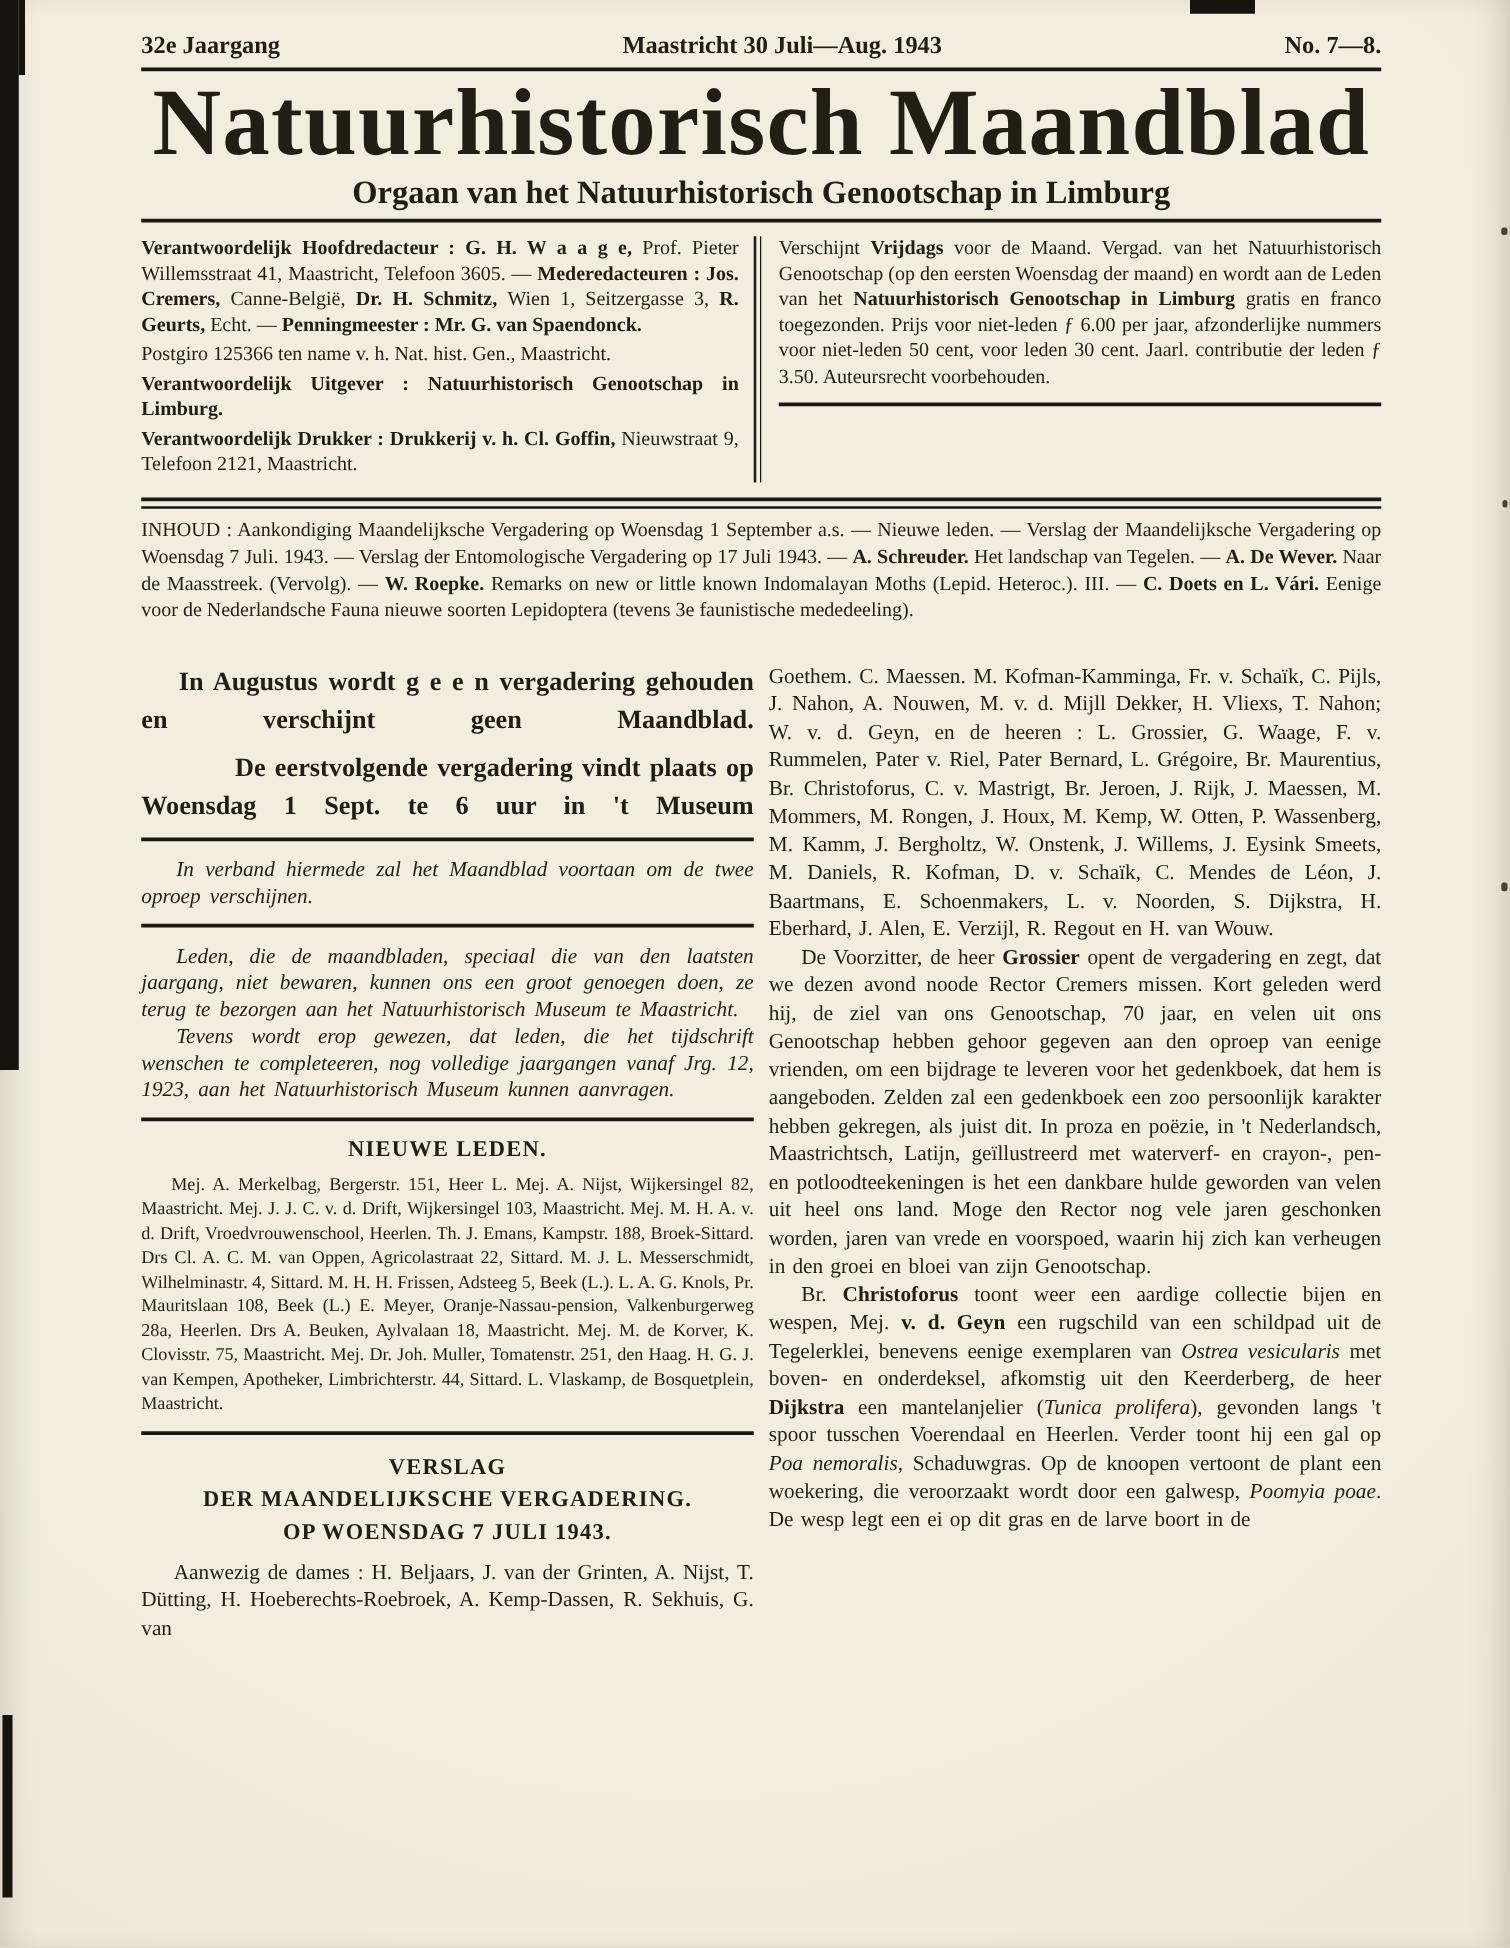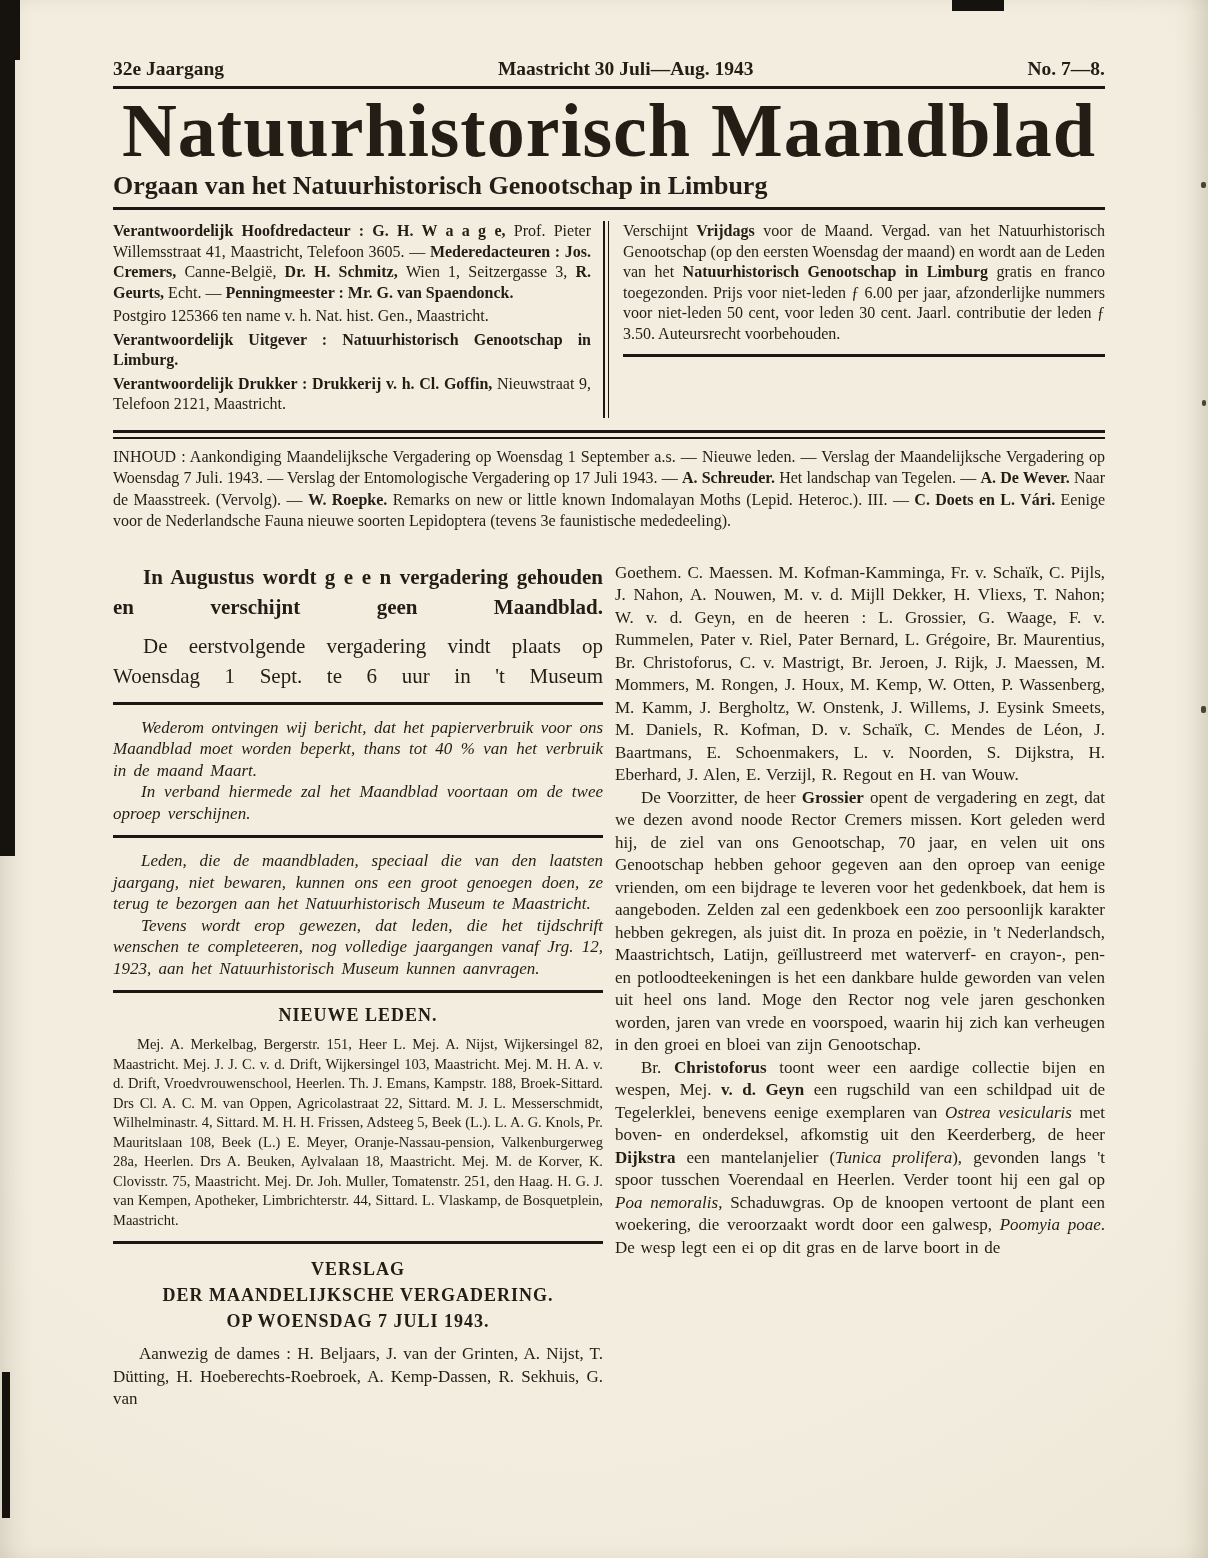--- a/index.html
+++ b/index.html
@@ -16,31 +16,31 @@
 
   
   .artifact{position:absolute;background:#16120d;}
   .band-left{left:0;top:0;width:15px;height:856px;}
   .band-left-edge{left:15px;top:0;width:5px;height:60px;}
   .band-left-lower{left:2px;top:1372px;width:8px;height:146px;}
   .top-mark{left:952px;top:0;width:52px;height:11px;}
   .speck{position:absolute;background:#4a4335;border-radius:2px;}
 
   
-  .issue-line{display:flex;align-items:baseline;font-weight:bold;font-size:19.5px;margin-top:32px;}
+  .issue-line{display:flex;align-items:baseline;font-weight:bold;font-size:19.5px;}
   .issue-line .center{flex:1;text-align:center;}
 
   .rule{border-top:3px solid #1b1712;height:0;}
   .header-rule{margin-top:6px;}
 
   h1{
     font-size:76px;font-weight:bold;text-align:center;
     margin:0;line-height:82px;letter-spacing:1px;white-space:nowrap;
   }
-  h2{font-size:26px;font-weight:bold;text-align:left;margin:0 0 6px;line-height:30px;}
+  h2{font-size:26px;font-weight:bold;text-align:center;margin:0 0 6px;line-height:30px;}
   .subtitle-rule{margin-bottom:6px;}
 
   
   .masthead{display:flex;padding:5px 0 4px;}
   .m-col{font-size:16px;line-height:20.5px;text-align:justify;}
   .m-left{width:478px;padding-right:12px;}
   .m-right{flex:1;padding-left:14px;}
   .m-col p{margin:0 0 3px;}
   .m-divider{width:3px;border-left:2px solid #1b1712;border-right:1px solid #1b1712;}
   .m-right .rule{margin:10px 0 7px;}
@@ -113,24 +113,23 @@
       </div>
     </div>
 
     <div class="double-rule"></div>
     <p class="inhoud"><span>INHOUD : Aankondiging Maandelijksche Vergadering op Woensdag 1 September a.s. — Nieuwe leden. — Verslag der Maandelijksche Vergadering op Woensdag 7 Juli. 1943. — Verslag der Entomologische Vergadering op 17 Juli 1943. — </span><span style="font-weight: bold;">A. Schreuder.</span><span> Het landschap van Tegelen. — </span><span style="font-weight: bold;">A. De Wever.</span><span> Naar de Maasstreek. (Vervolg). — </span><span style="font-weight: bold;">W. Roepke.</span><span> Remarks on new or little known Indomalayan Moths (Lepid. Heteroc.). III. — </span><span style="font-weight: bold;">C. Doets en L. Vári.</span><span> Eenige voor de Nederlandsche Fauna nieuwe soorten Lepidoptera (tevens 3e faunistische mededeeling).</span></p>
 
     <div class="columns">
 
       <div class="col">
         <p class="announce"><span style="font-weight: bold;">In Augustus wordt g e e n vergadering gehouden en verschijnt geen Maandblad.</span></p>
-        <p class="announce"><span style="font-weight: normal;">De eerstvolgende vergadering vindt plaats op Woensdag 1 Sept. te 6 uur in 't Museum</span></p>
+        <p class="announce"><span style="font-weight: bold; margin-left: 45px;">De eerstvolgende vergadering vindt plaats op Woensdag 1 Sept. te 6 uur in 't Museum</span></p>
         <div class="rule col-rule"></div>
 
-        <p class="notice">Wederom ontvingen wij bericht, dat het papierverbruik voor ons Maandblad moet worden beperkt, thans tot 40 % van het verbruik in de maand Maart.</p>
         <p class="notice">In verband hiermede zal het Maandblad voortaan om de twee oproep verschijnen.</p>
         <div class="rule col-rule"></div>
 
         <p class="notice">Leden, die de maandbladen, speciaal die van den laatsten jaargang, niet bewaren, kunnen ons een groot genoegen doen, ze terug te bezorgen aan het Natuurhistorisch Museum te Maastricht.</p>
         <p class="notice">Tevens wordt erop gewezen, dat leden, die het tijdschrift wenschen te completeeren, nog volledige jaargangen vanaf Jrg. 12, 1923, aan het Natuurhistorisch Museum kunnen aanvragen.</p>
         <div class="rule col-rule"></div>
 
         <h3 class="section-heading">NIEUWE LEDEN.</h3>
         <p class="members">Mej. A. Merkelbag, Bergerstr. 151, Heer L. Mej. A. Nijst, Wijkersingel 82, Maastricht. Mej. J. J. C. v. d. Drift, Wijkersingel 103, Maastricht. Mej. M. H. A. v. d. Drift, Vroedvrouwenschool, Heerlen. Th. J. Emans, Kampstr. 188, Broek-Sittard. Drs Cl. A. C. M. van Oppen, Agricolastraat 22, Sittard. M. J. L. Messerschmidt, Wilhelminastr. 4, Sittard. M. H. H. Frissen, Adsteeg 5, Beek (L.). L. A. G. Knols, Pr. Mauritslaan 108, Beek (L.) E. Meyer, Oranje-Nassau-pension, Valkenburgerweg 28a, Heerlen. Drs A. Beuken, Aylvalaan 18, Maastricht. Mej. M. de Korver, K. Clovisstr. 75, Maastricht. Mej. Dr. Joh. Muller, Tomatenstr. 251, den Haag. H. G. J. van Kempen, Apotheker, Limbrichterstr. 44, Sittard. L. Vlaskamp, de Bosquetplein, Maastricht.</p>
         <div class="rule col-rule"></div>

